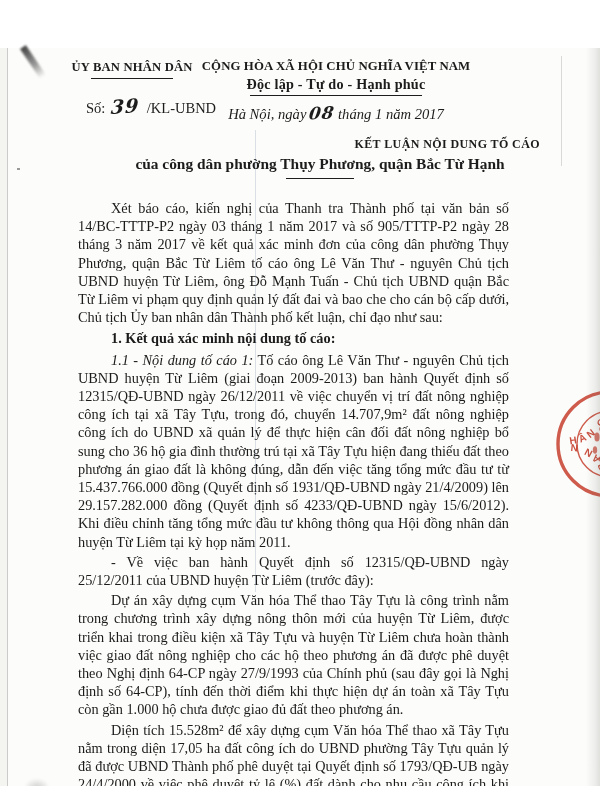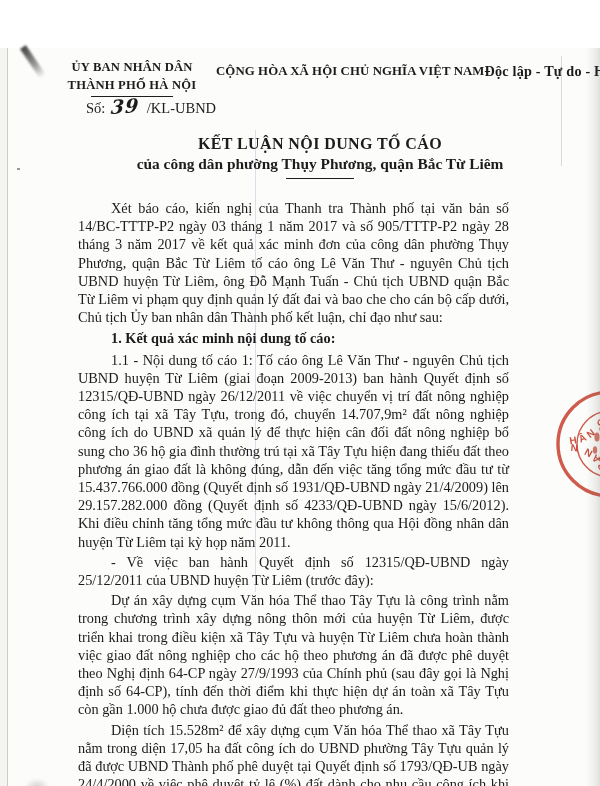--- a/index.html
+++ b/index.html
@@ -24,40 +24,40 @@
     position:absolute;left:86px;top:47px;font-size:14.5px;white-space:nowrap;
   }
   .hand{
     display:inline-block;font-family:"DejaVu Serif",serif;
     font-style:italic;font-weight:bold;letter-spacing:1px;
   }
   .hand39{font-size:19px;transform:rotate(-4deg) skewX(-8deg);margin:0 7px 0 6px;}
   .hand08{font-size:17px;transform:rotate(-2deg) skewX(-10deg);margin:0 3px;}
   .hdr-right{
     position:absolute;left:216px;top:10px;width:240px;
-    display:flex;flex-direction:row;align-items:center;
+    display:flex;flex-direction:column;align-items:center;
   }
   .hdr-right .l1{font-weight:bold;font-size:12.8px;line-height:17px;white-space:nowrap;letter-spacing:.1px;}
   .hdr-right .l2{font-weight:bold;font-size:14.2px;line-height:19px;white-space:nowrap;letter-spacing:.2px;}
   .rule-right{width:172px;margin:1px auto 0;}
   .date-line{font-style:italic;font-size:14.6px;margin-top:7px;white-space:nowrap;}
   
   .title{position:absolute;left:100px;top:86px;width:440px;text-align:center;}
-  .title .t1{font-weight:bold;font-size:16px;line-height:20px;letter-spacing:.4px;}
+  .title .t1{font-weight:bold;font-size:12px;line-height:20px;letter-spacing:.4px;text-align:right;}
   .title .t2{font-weight:bold;font-size:15.4px;line-height:20px;}
   .rule-title{width:68px;margin:4px auto 0;border-top:1.6px solid #1d1d1d;}
   
   .doc-body{
     position:absolute;left:78px;top:149px;width:431px;
     font-size:14.3px;line-height:18.2px;text-align:justify;
     color:#1b1b1b;
   }
   .doc-body p{margin:2px 0;text-indent:33px;}
   .doc-body p.hline{font-weight:bold;margin:3px 0;}
-  .it{}
+  .it{font-style:italic;}
   .page-num{
     position:absolute;left:78px;top:763px;width:431px;
     text-align:center;font-size:13.5px;
   }
   
   .stamp{position:absolute;left:548px;top:336px;width:52px;height:124px;}
   
   .edge-left{position:absolute;left:7px;top:0;bottom:0;width:1px;background:#cbcbc9;}
   .edge-strip{position:absolute;left:0;top:0;bottom:0;width:7px;background:#f4f4f1;}
   .edge-right{
@@ -84,36 +84,35 @@
     border-radius:2px;opacity:.75;transform:rotate(.15deg);
   }
 </style>
 </head>
 <body>
 
 <div class="page">
 
   <div class="hdr-left">
     <div>ỦY BAN NHÂN DÂN</div>
-    <div>THÀNH PHỐ HÀ NỘI</div>
     <div class="rule rule-left"></div>
   </div>
 
   <div class="so-line"><span>Số:</span><span class="hand hand39">39</span><span>/KL-UBND</span></div>
 
   <div class="hdr-right">
     <div class="l1">CỘNG HÒA XÃ HỘI CHỦ NGHĨA VIỆT NAM</div>
     <div class="l2">Độc lập - Tự do - Hạnh phúc</div>
     <div class="rule rule-right"></div>
     <div class="date-line"><span>Hà Nội, ngày</span><span class="hand hand08">08</span><span>tháng 1 năm 2017</span></div>
   </div>
 
   <div class="title">
     <div class="t1">KẾT LUẬN NỘI DUNG TỐ CÁO</div>
-    <div class="t2">của công dân phường Thụy Phương, quận Bắc Từ Liêm</div>
+    <div class="t2">của công dân phường Thụy Phương, quận Bắc Từ Hạnh</div>
     <div class="rule-title"></div>
   </div>
 
   <div class="doc-body">
     <p>Xét báo cáo, kiến nghị của Thanh tra Thành phố tại văn bản số 14/BC-TTTP-P2 ngày 03 tháng 1 năm 2017 và số 905/TTTP-P2 ngày 28 tháng 3 năm 2017 về kết quả xác minh đơn của công dân phường Thụy Phương, quận Bắc Từ Liêm tố cáo ông Lê Văn Thư - nguyên Chủ tịch UBND huyện Từ Liêm, ông Đỗ Mạnh Tuấn - Chủ tịch UBND quận Bắc Từ Liêm vi phạm quy định quản lý đất đai và bao che cho cán bộ cấp dưới, Chủ tịch Ủy ban nhân dân Thành phố kết luận, chỉ đạo như sau:</p>
     <p class="hline">1. Kết quả xác minh nội dung tố cáo:</p>
     <p><span class="it">1.1 - Nội dung tố cáo 1:</span><span> Tố cáo ông Lê Văn Thư - nguyên Chủ tịch UBND huyện Từ Liêm (giai đoạn 2009-2013) ban hành Quyết định số 12315/QĐ-UBND ngày 26/12/2011 về việc chuyển vị trí đất nông nghiệp công ích tại xã Tây Tựu, trong đó, chuyển 14.707,9m² đất nông nghiệp công ích do UBND xã quản lý để thực hiện cân đối đất nông nghiệp bổ sung cho 36 hộ gia đình thường trú tại xã Tây Tựu hiện đang thiếu đất theo phương án giao đất là không đúng, dẫn đến việc tăng tổng mức đầu tư từ 15.437.766.000 đồng (Quyết định số 1931/QĐ-UBND ngày 21/4/2009) lên 29.157.282.000 đồng (Quyết định số 4233/QĐ-UBND ngày 15/6/2012). Khi điều chỉnh tăng tổng mức đầu tư không thông qua Hội đồng nhân dân huyện Từ Liêm tại kỳ họp năm 2011.</span></p>
     <p>- Về việc ban hành Quyết định số 12315/QĐ-UBND ngày 25/12/2011 của UBND huyện Từ Liêm (trước đây):</p>
     <p>Dự án xây dựng cụm Văn hóa Thể thao Tây Tựu là công trình nằm trong chương trình xây dựng nông thôn mới của huyện Từ Liêm, được triển khai trong điều kiện xã Tây Tựu và huyện Từ Liêm chưa hoàn thành việc giao đất nông nghiệp cho các hộ theo phương án đã được phê duyệt theo Nghị định 64-CP ngày 27/9/1993 của Chính phủ (sau đây gọi là Nghị định số 64-CP), tính đến thời điểm khi thực hiện dự án toàn xã Tây Tựu còn gần 1.000 hộ chưa được giao đủ đất theo phương án.</p>
     <p>Diện tích 15.528m² để xây dựng cụm Văn hóa Thể thao xã Tây Tựu nằm trong diện 17,05 ha đất công ích do UBND phường Tây Tựu quản lý đã được UBND Thành phố phê duyệt tại Quyết định số 1793/QĐ-UB ngày 24/4/2000 về việc phê duyệt tỷ lệ (%) đất dành cho nhu cầu công ích khi thực hiện giao đất theo Nghị định 64-CP. Nhưng trên thực tế, tại Dự án cụm Văn hóa Thể thao Tây Tựu có 25 hộ sử dụng đất liên tục từ thời điểm khoán 100 (năm 1981) với diện</p>

